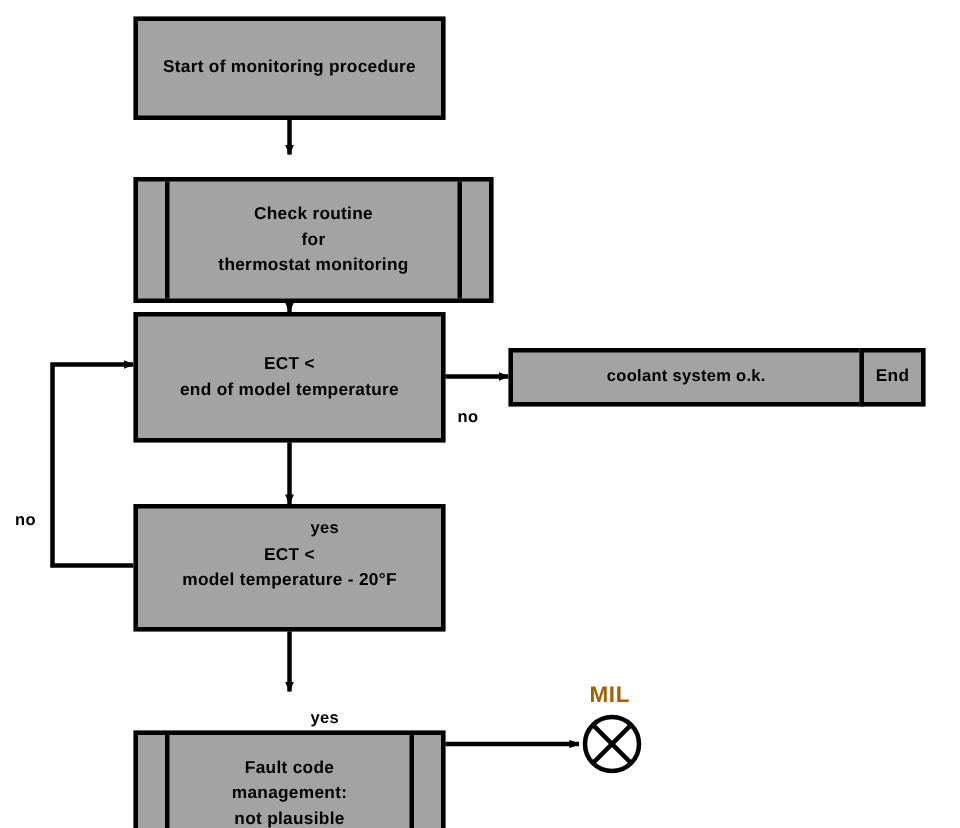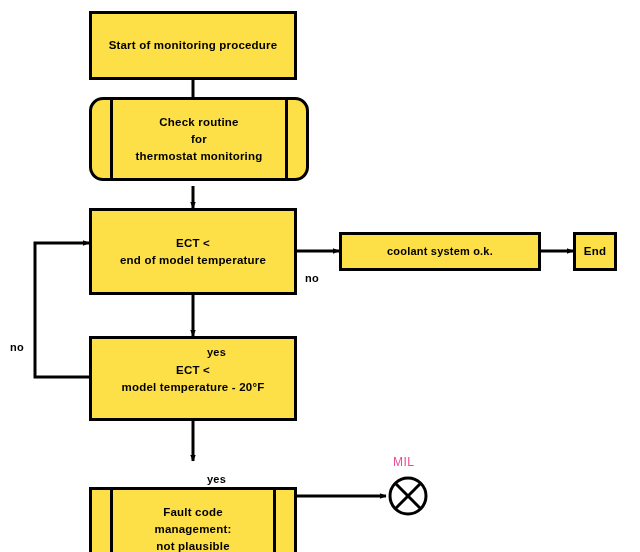--- a/index.html
+++ b/index.html
@@ -20,21 +20,21 @@
     position: absolute;
     left: 0;
     top: 0;
     width: 640px;
     height: 552px;
   }
   .node-box {
     position: absolute;
     box-sizing: border-box;
     border: 3px solid #000000;
-    background: #fde047;
+    background: #a3a3a3;
     display: flex;
     align-items: center;
     justify-content: center;
   }
   .node-text {
     text-align: center;
     color: #000000;
     font-size: 11.5px;
     font-weight: bold;
     line-height: 17px;
@@ -57,23 +57,23 @@
     color: #000000;
     font-size: 11px;
     font-weight: bold;
     line-height: 12px;
     letter-spacing: 0.2px;
     white-space: nowrap;
     margin-top: 41px;
   }
   .mil-label {
     position: absolute;
-    color: #ec4899;
-    font-size: 12px;
-    font-weight: normal;
+    color: #a16207;
+    font-size: 15px;
+    font-weight: bold;
     letter-spacing: 0.4px;
     white-space: nowrap;
   }
 </style>
 </head>
 <body>
 
 <div id="canvas">
 
   <svg class="layer" viewBox="0 0 640 552" xmlns="http://www.w3.org/2000/svg">
@@ -103,21 +103,21 @@
       <circle cx="408" cy="496" r="18" fill="#ffffff" stroke="#000000" stroke-width="3"></circle>
       <line x1="395.3" y1="483.3" x2="420.7" y2="508.7" stroke="#000000" stroke-width="3"></line>
       <line x1="420.7" y1="483.3" x2="395.3" y2="508.7" stroke="#000000" stroke-width="3"></line>
     </g>
   </svg>
 
   <div class="node-box" style="left:89px; top:11px; width:208px; height:69px;">
     <div class="node-text">Start of monitoring procedure</div>
   </div>
 
-  <div class="node-box" style="left:89px; top:97px; width:220px; height:84px;border-radius:14px;">
+  <div class="node-box" style="left:89px; top:118px; width:240px; height:84px;">
     <span class="subroutine-bar" style="left:18px;"></span>
     <span class="subroutine-bar" style="right:18px;"></span>
     <div class="node-text">Check routine
 for
 thermostat monitoring</div>
   </div>
 
   <div class="node-box" style="left:89px; top:208px; width:208px; height:87px;">
     <div class="node-text">ECT &lt;
 end of model temperature</div>
@@ -129,21 +129,21 @@
   </div>
 
   <div class="node-box" style="left:89px; top:487px; width:208px; height:85px;">
     <span class="subroutine-bar" style="left:18px;"></span>
     <span class="subroutine-bar" style="right:18px;"></span>
     <div class="node-text">Fault code
 management:
 not plausible</div>
   </div>
 
-  <div class="node-box" style="left:339px; top:232px; width:202px; height:39px;">
+  <div class="node-box" style="left:339px; top:232px; width:237px; height:39px;">
     <div class="node-text small">coolant system o.k.</div>
   </div>
 
   <div class="node-box" style="left:573px; top:232px; width:44px; height:39px;">
     <div class="node-text">End</div>
   </div>
 
   <div class="mil-label" style="left:393px; top:455px;">MIL</div>
 
   <div class="edge-label" style="left:305px; top:231px;">no</div>

